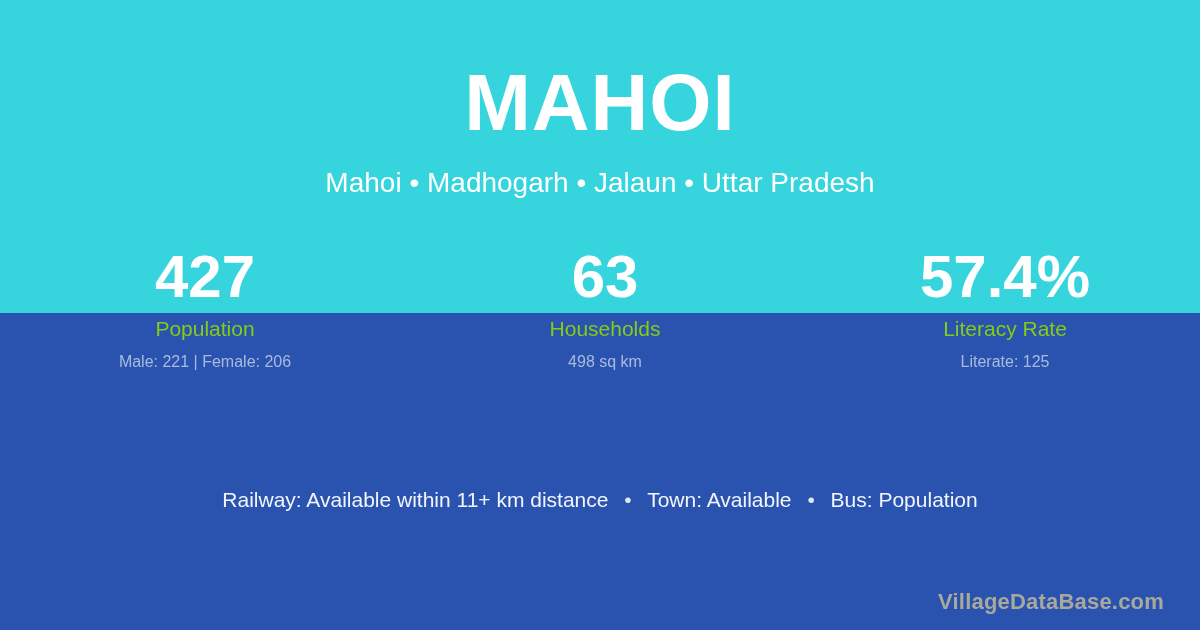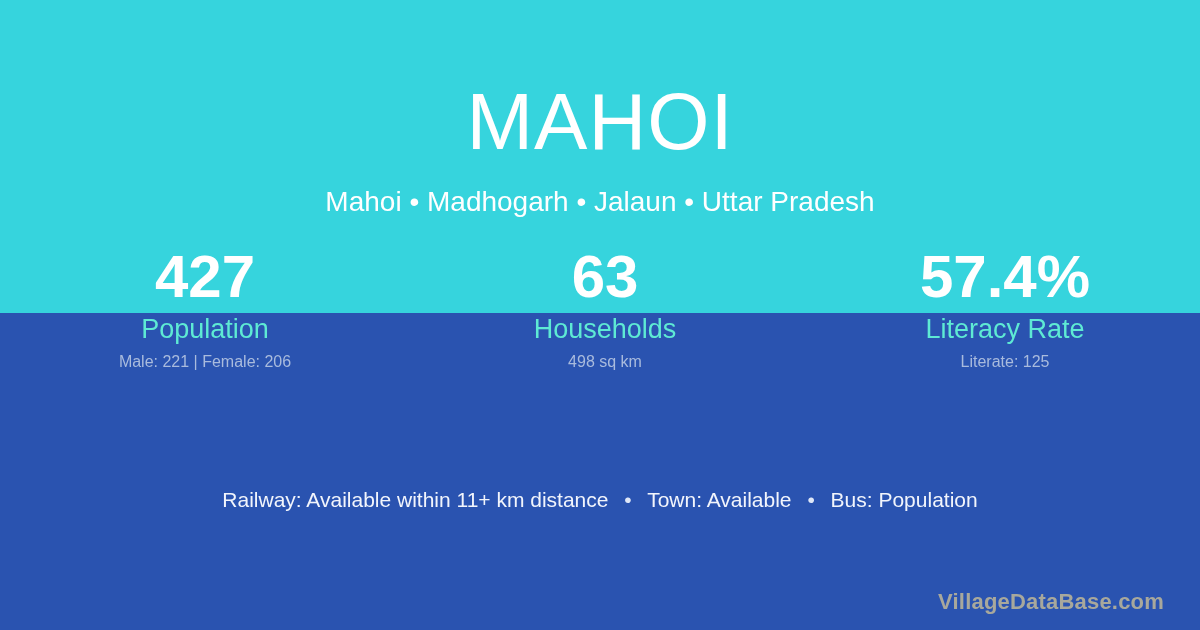--- a/index.html
+++ b/index.html
@@ -42,24 +42,24 @@
   
   .header {
     position: absolute;
     left: 0;
     top: 0;
     width: 1200px;
     text-align: center;
   }
   .title {
     margin: 0;
-    padding-top: 82px;
+    padding-top: 63px;
     font-size: 80px;
     line-height: 1;
-    font-weight: 400;
+    font-weight: 700;
     letter-spacing: 1px;
     color: #ffffff;
   }
   .subtitle {
     margin: 0;
     padding-top: 26px;
     font-size: 28px;
     line-height: 1;
     font-weight: 400;
     color: #ffffff;
@@ -80,24 +80,24 @@
   }
   .stat-value {
     font-size: 60px;
     line-height: 58px;
     font-weight: 700;
     color: #ffffff;
     letter-spacing: 0px;
   }
   .stat-label {
     margin-top: 8px;
-    font-size: 27px;
+    font-size: 21px;
     line-height: 30px;
     font-weight: 400;
-    color: #5eead4;
+    color: #84cc16;
   }
   .stat-sub {
     margin-top: 8px;
     font-size: 16px;
     line-height: 20px;
     font-weight: 400;
     color: #a9bbdd;
   }
 
   

